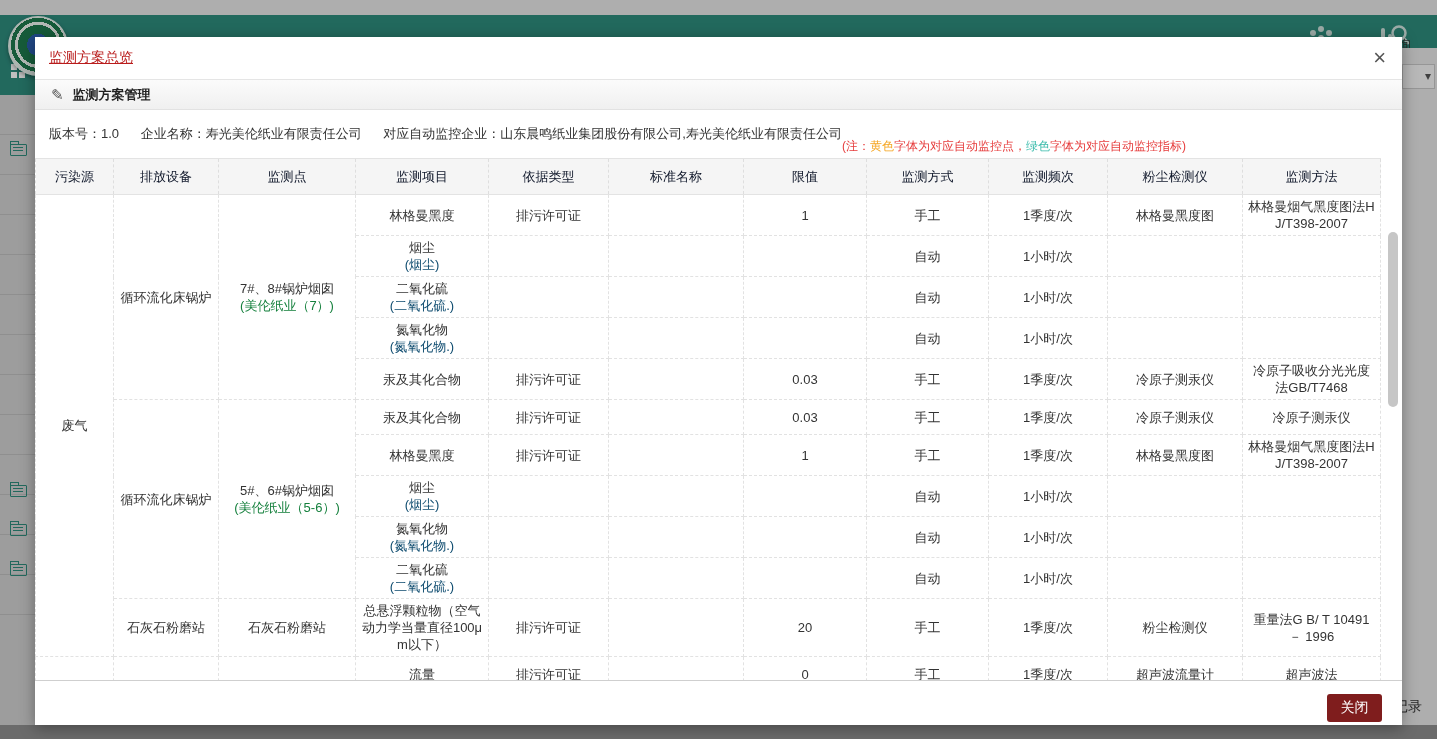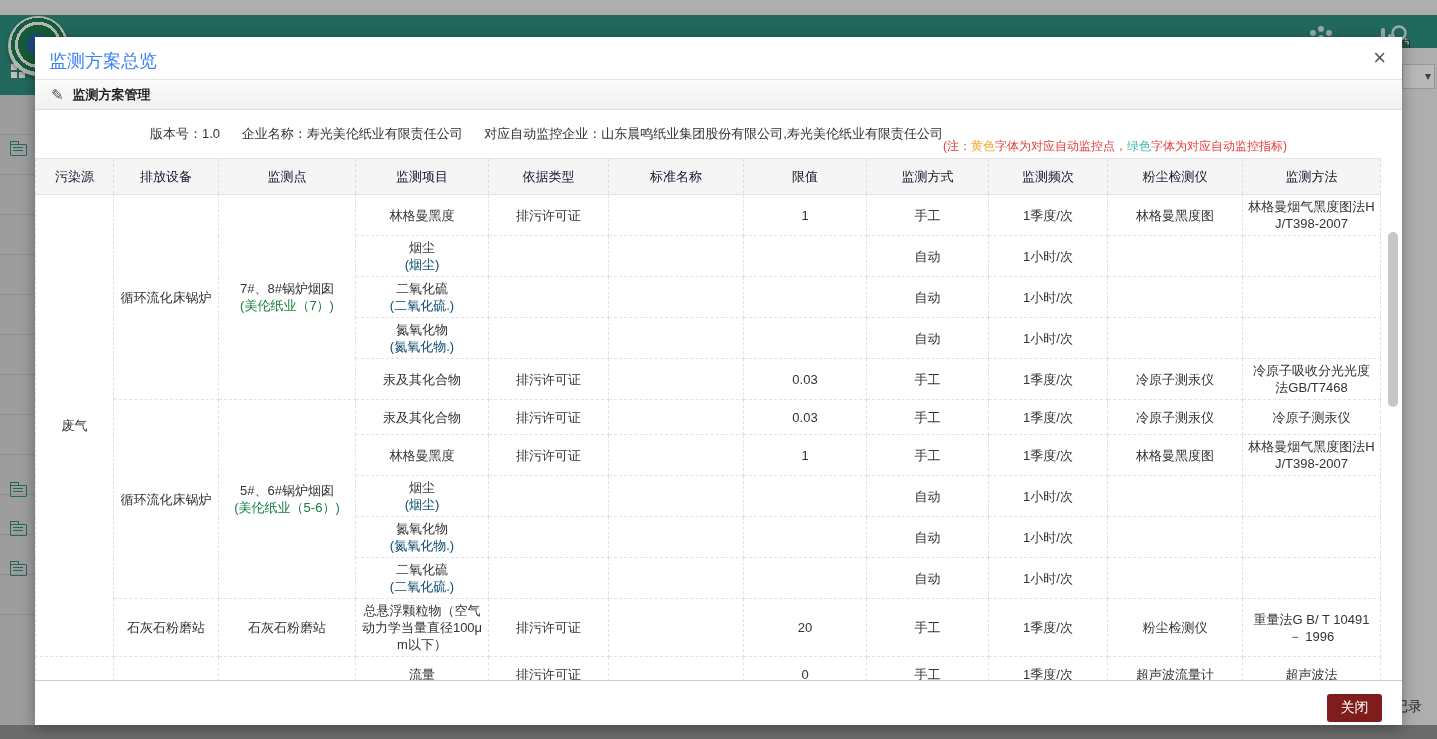--- a/index.html
+++ b/index.html
@@ -37,28 +37,28 @@
   .chevron-down-icon { position:absolute; right:3px; top:4px; font-size:12px; color:#555; }
   .records-label { position:absolute; left:1394px; top:698px; font-size:14px; color:#333; }
   .footer-strip { position:absolute; left:0; top:725px; width:1437px; height:14px; background:#8f8f8f; }
 
   .overlay { position:absolute; inset:0; background:rgba(0,0,0,.25); z-index:5; }
 
   
   .modal { position:absolute; left:35px; top:37px; width:1367px; height:688px; background:#fff; z-index:10;
            box-shadow:0 3px 14px rgba(0,0,0,.35); }
   .modal-header { position:relative; height:43px; border-bottom:1px solid #e5e5e5; }
-  .modal-title { position:absolute; left:14px; top:12px; font-size:18px; color:#3b82f6; }
+  .modal-title { position:absolute; left:14px; top:12px; font-size:14px; color:#b91c1c;text-decoration:underline; }
   .modal-close { position:absolute; right:16px; top:8px; font-size:22px; color:#555; line-height:26px; cursor:pointer; background:none; border:none;
                  font-family:"Liberation Sans","DejaVu Sans",sans-serif;}
   .section-bar { height:30px; background:linear-gradient(#fbfbfb,#f0f0f0); border-bottom:1px solid #e2e2e2;
                  display:flex; align-items:center; padding-left:16px; gap:9px; }
   .pen-icon { font-size:15px; color:#555; transform:rotate(0deg); }
   .section-title { font-size:13px; font-weight:bold; color:#222; }
-  .info-row { height:48px; display:flex; align-items:center; justify-content:center; padding:8px 14px; }
+  .info-row { height:48px; display:flex; align-items:center; justify-content:flex-start; padding:8px 14px; }
   .info-left { font-size:13px; color:#333; white-space:nowrap; }
   .info-left .gap { display:inline-block; width:18px; }
   .note { font-size:12px; white-space:nowrap;margin-top:25px; }
   .note .red { color:#E63C3C; } .note .yellow { color:#F5A623; } .note .green { color:#3CBCAC; }
 
   .table-wrap { position:absolute; left:0; top:121px; width:1367px; height:523px; overflow:hidden;
                 border-bottom:1px solid #cfcfcf; background:#fff; }
   table.plan { border-collapse:collapse; width:1345px; table-layout:fixed; }
   table.plan th { height:36px; background:#f5f5f5; color:#0f172a; font-weight:normal; font-size:13px;
                   border:1px dashed #dedede; border-top:1px solid #e3e3e3; border-bottom:1px solid #e3e3e3; }

